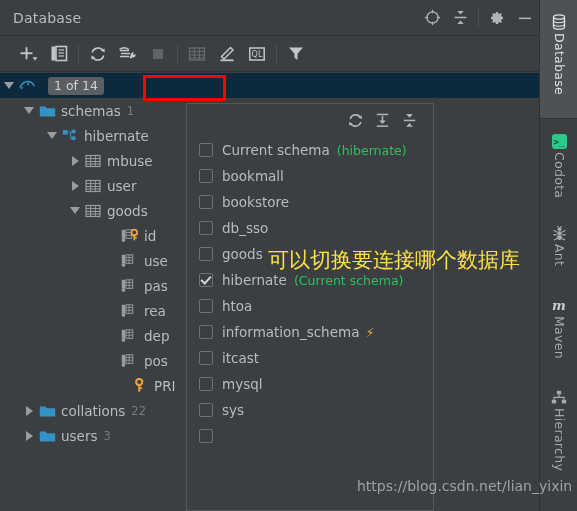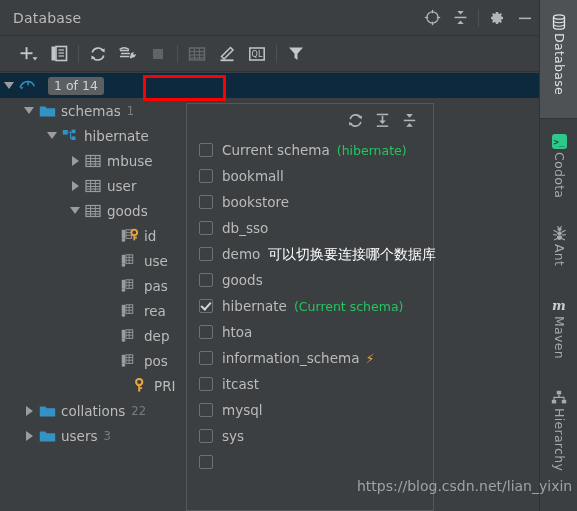--- a/index.html
+++ b/index.html
@@ -102,21 +102,21 @@
     content:"";position:absolute;left:3px;top:0px;width:4px;height:8px;
     border:solid #d4d7d9;border-width:0 2px 2px 0;transform:rotate(42deg);
   }
   .ptext{font-size:13.5px;color:#bbbbbb;}
   .pnote{font-size:12.5px;color:#22c55e;margin-left:7px;}
   .bolt{color:#f2a33c;margin-left:6px;font-size:13px;}
 
   
   .annot{
     position:absolute;left:268px;top:246px;z-index:60;
-    color:#ffffff;font-size:14px;white-space:nowrap;
+    color:#fde047;font-size:21px;white-space:nowrap;
     font-family:"DejaVu Sans","Liberation Sans",sans-serif;
     text-align:center;
   }
   .watermark{
     position:absolute;left:357px;top:478px;z-index:60;
     color:#9fa2a4;font-size:14px;white-space:nowrap;
   }
 
   
   .rstrip{
@@ -497,24 +497,20 @@
       <div class="pitem">
         <span class="cbx"></span>
         <span class="ptext">bookstore</span>
       </div>
       <div class="pitem">
         <span class="cbx"></span>
         <span class="ptext">db_sso</span>
       </div>
       <div class="pitem">
         <span class="cbx"></span>
-        <span class="ptext">demo</span>
-      </div>
-      <div class="pitem">
-        <span class="cbx"></span>
         <span class="ptext">goods</span>
       </div>
       <div class="pitem">
         <span class="cbx checked"></span>
         <span class="ptext">hibernate</span>
         <span class="pnote">(Current schema)</span>
       </div>
       <div class="pitem">
         <span class="cbx"></span>
         <span class="ptext">htoa</span>

